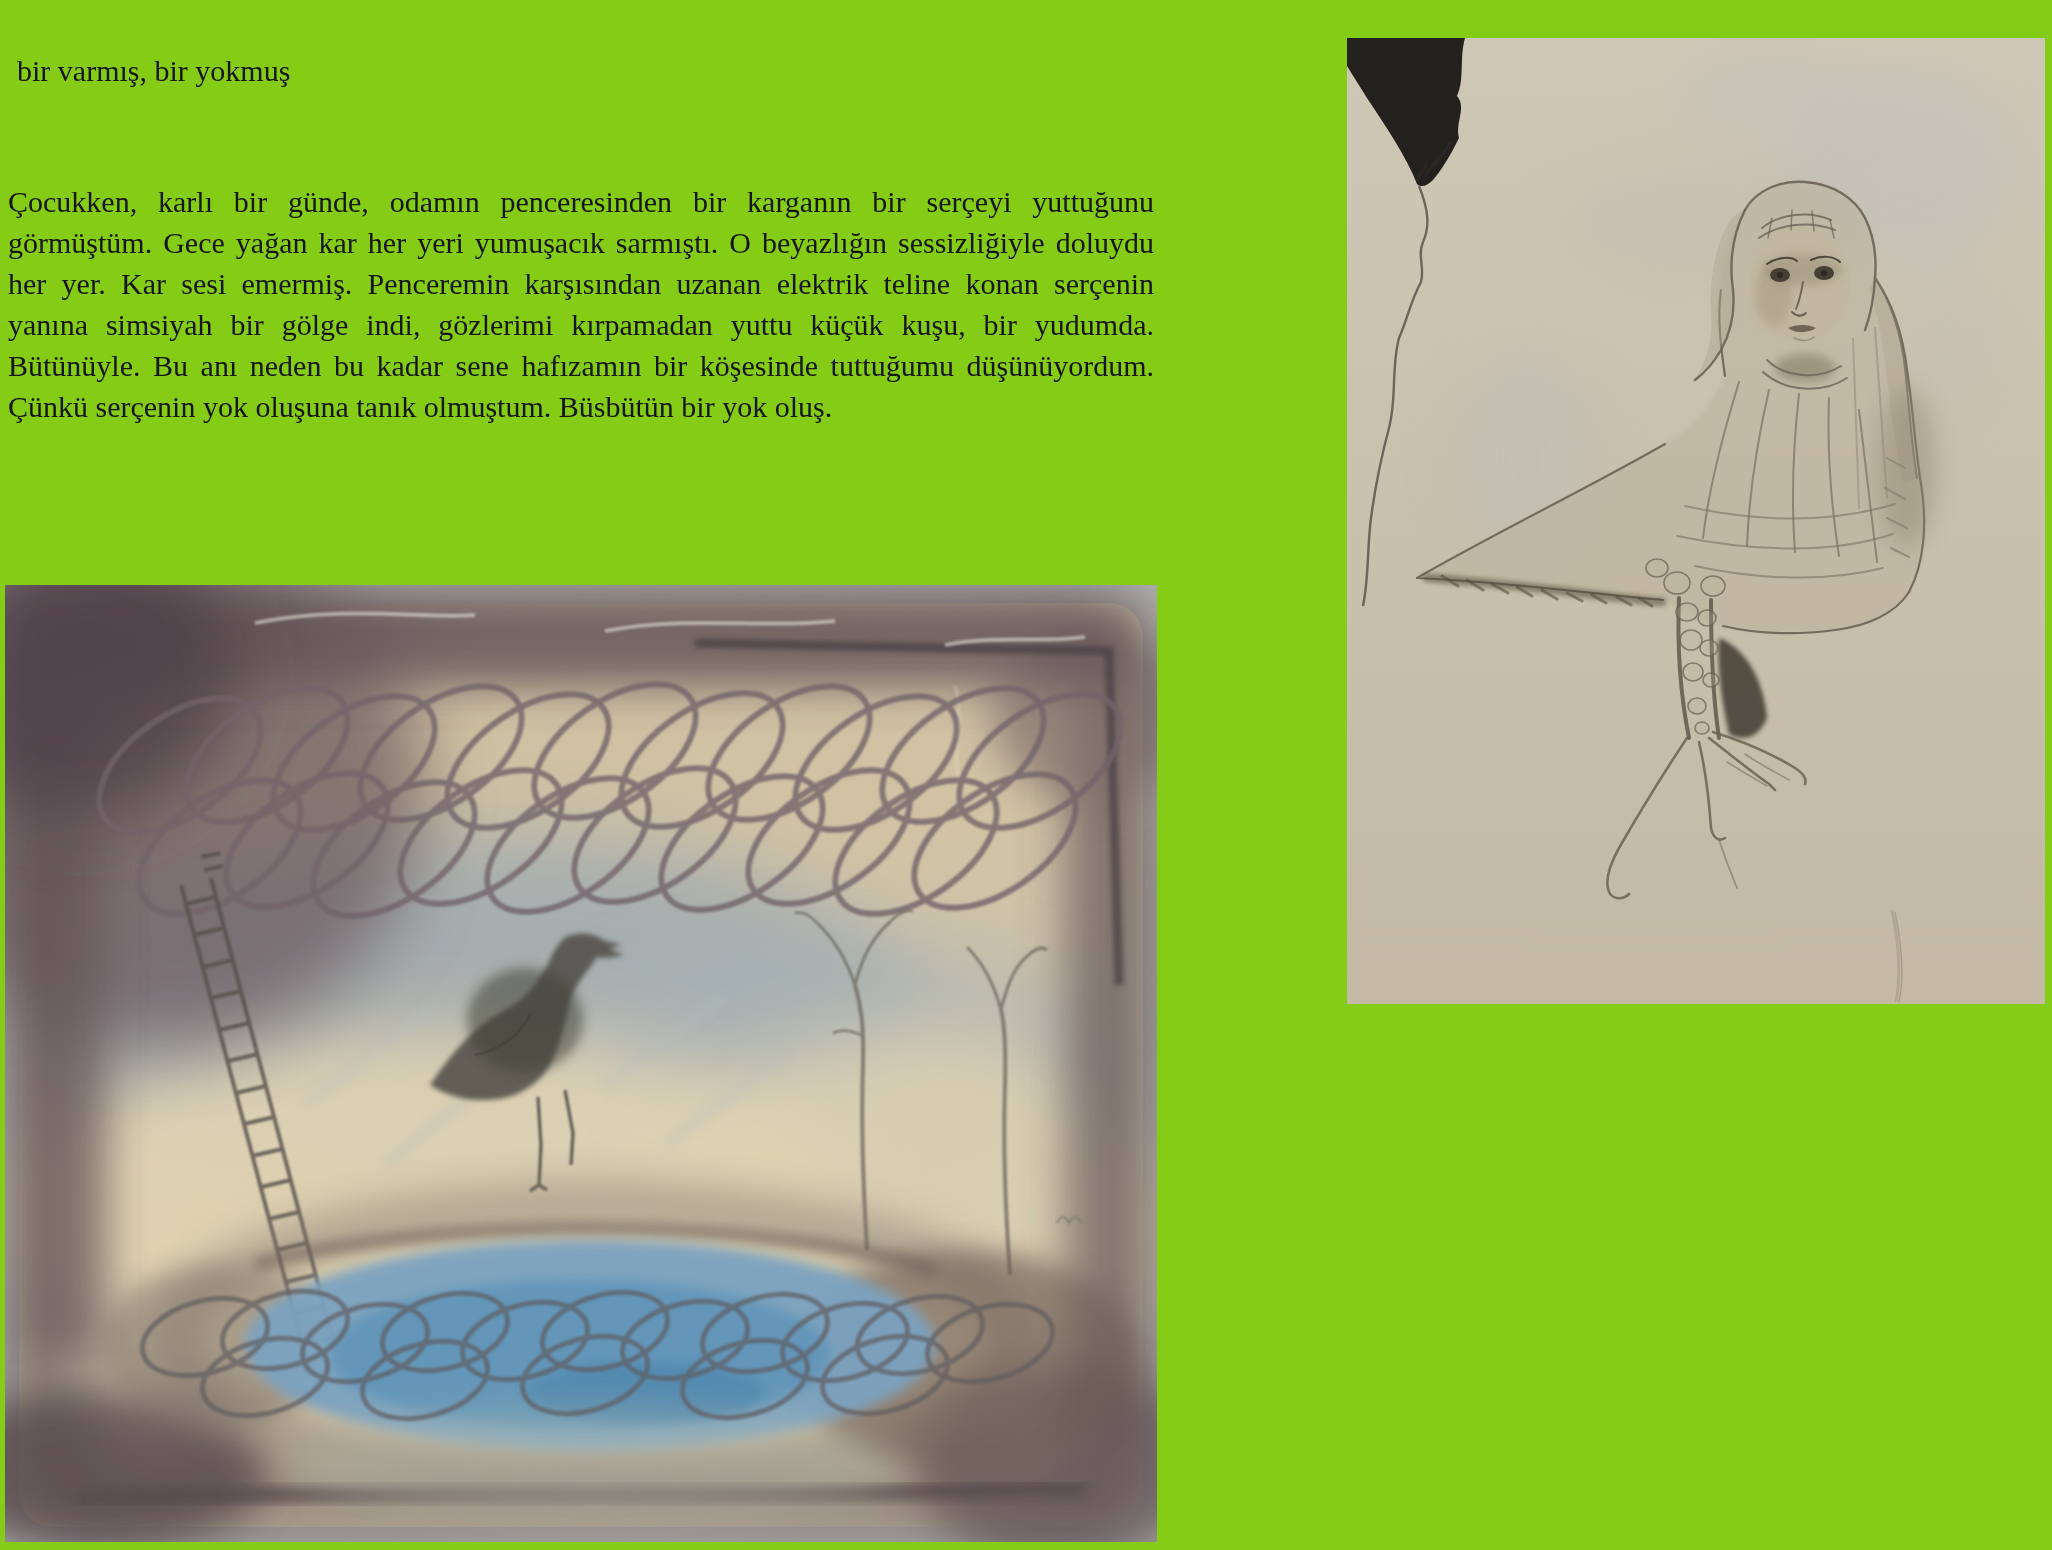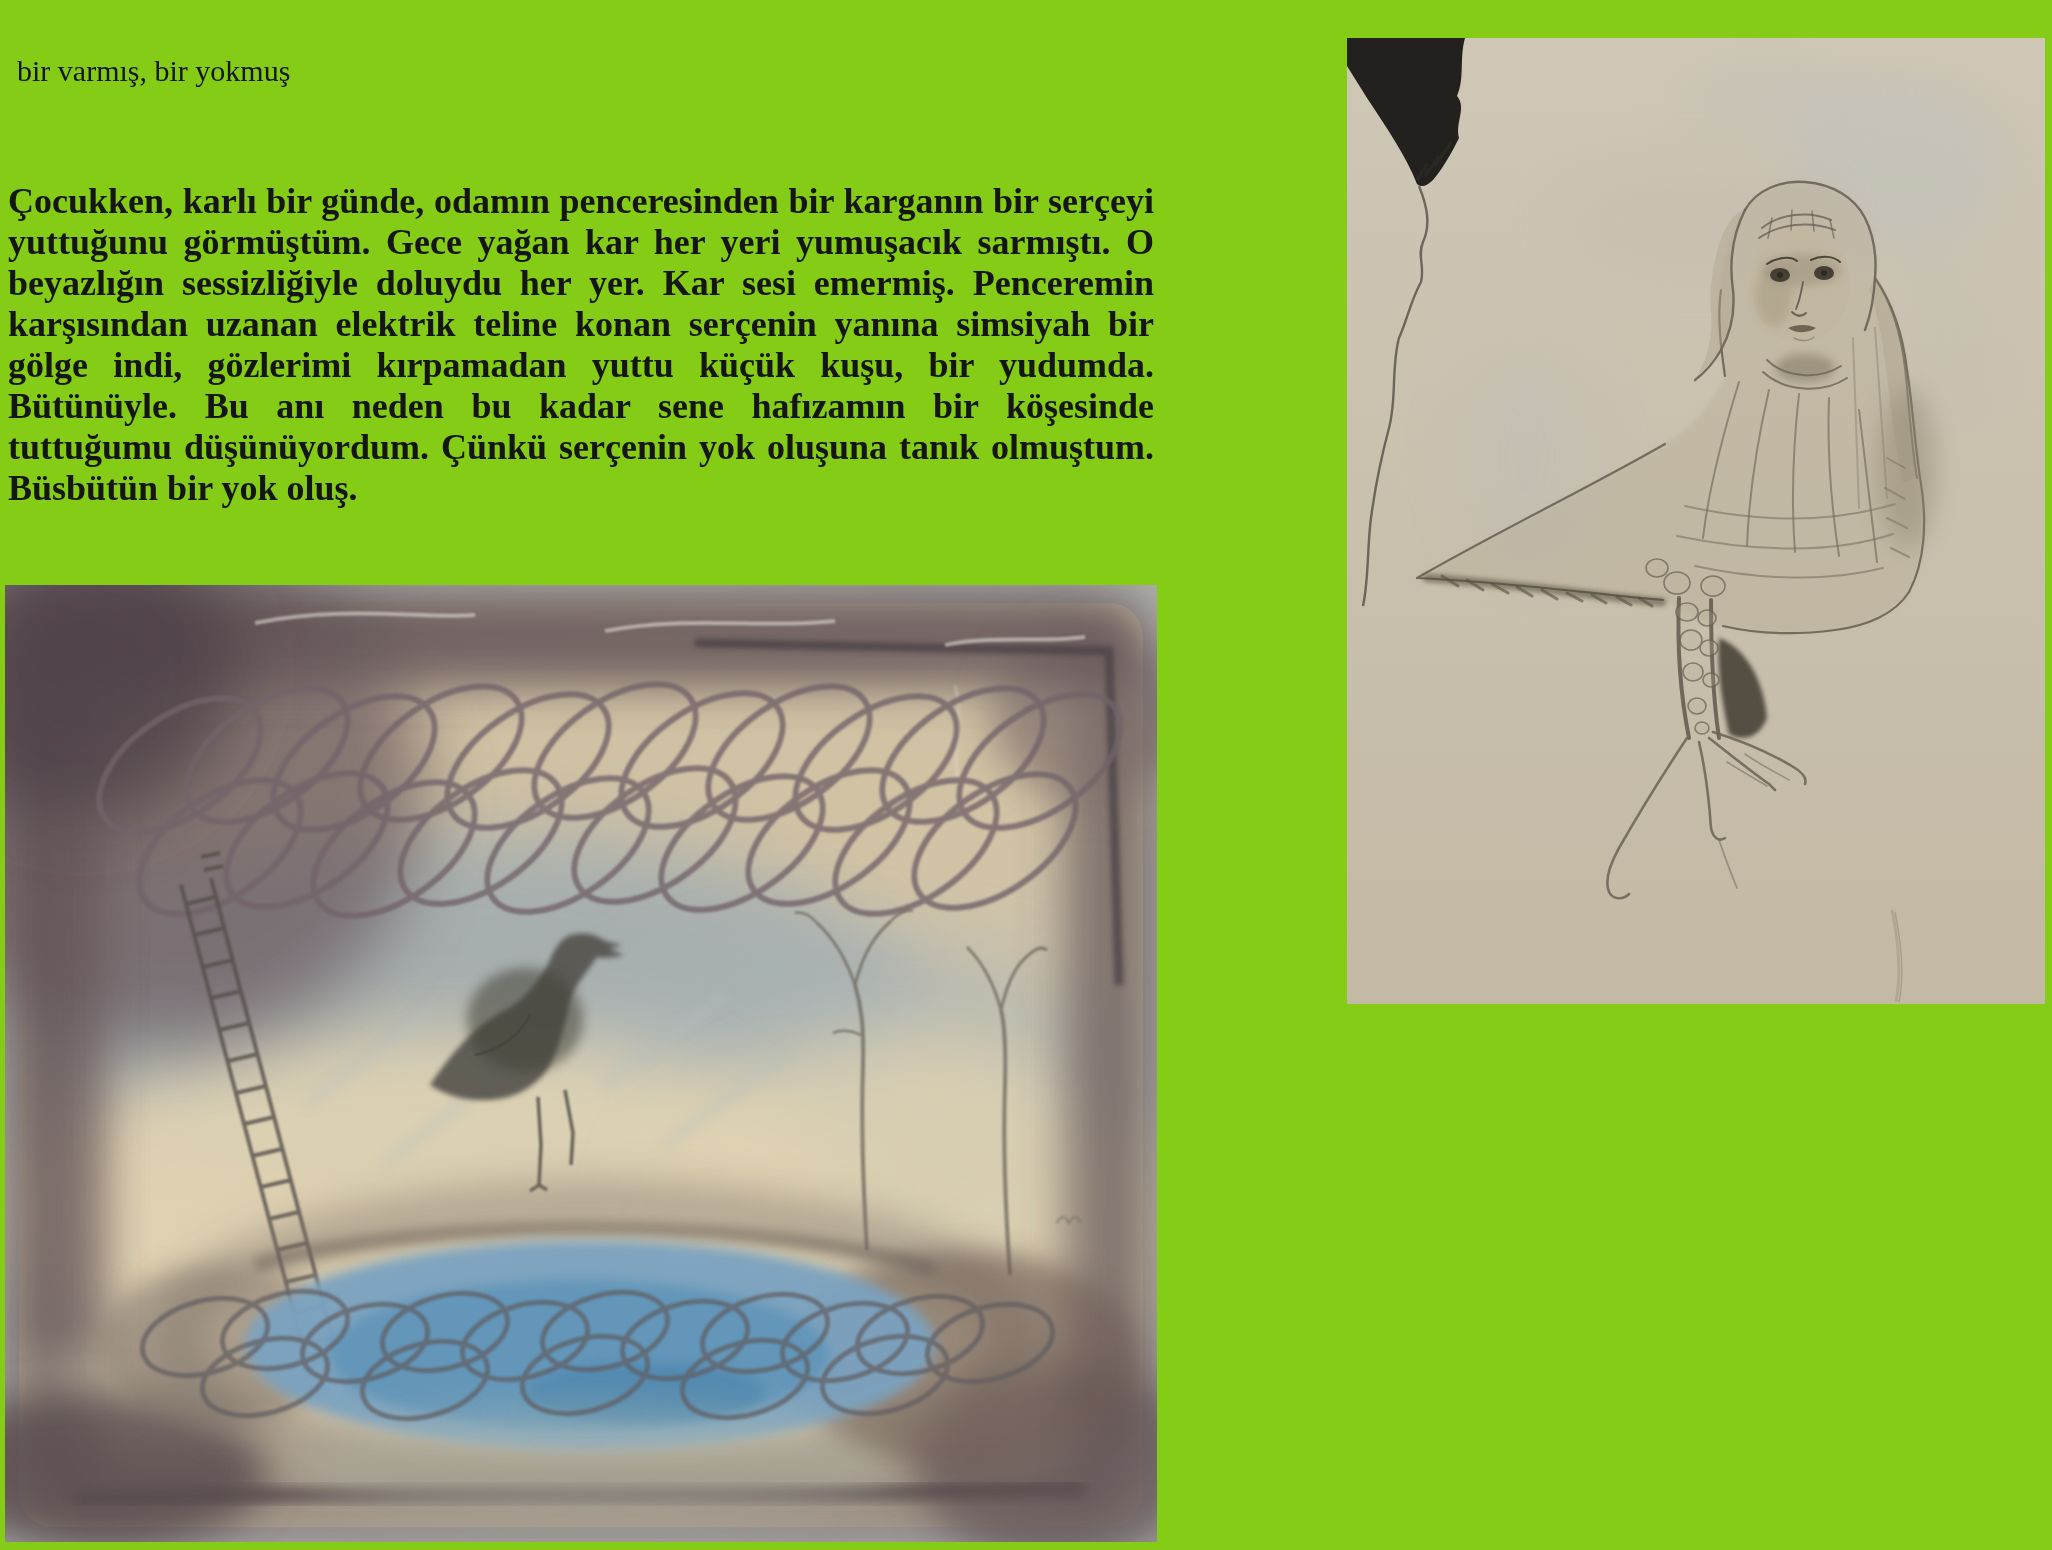--- a/index.html
+++ b/index.html
@@ -1,21 +1,21 @@
 <!DOCTYPE html>
 <html><head>
 <meta charset="utf-8">
 <style>
   html,body{margin:0;padding:0;background:#ffffff;}
   .page{position:relative;width:2052px;height:1550px;background:#84cc16;overflow:hidden;
         font-family:"Liberation Serif","DejaVu Serif",serif;color:#151515;padding-left:31px;}
   .abs{position:absolute;}
   .story-title{left:17px;top:52px;font-size:30px;line-height:38px;white-space:pre;}
-  .story-paragraph{left:8px;top:181px;width:1146px;font-size:36px;line-height:41px;
-                   text-align:justify;margin:0;font-weight:bold;}
+  .story-paragraph{left:8px;top:181px;width:1146px;font-size:30px;line-height:41px;
+                   text-align:justify;margin:0;}
 </style>
 </head>
 <body>
 
 <div class="page">
 
   <div class="abs story-title">bir varmış, bir yokmuş</div>
 
   <p class="abs story-paragraph">Çocukken, karlı bir günde, odamın penceresinden bir karganın bir serçeyi yuttuğunu görmüştüm. Gece yağan kar her yeri yumuşacık sarmıştı. O beyazlığın sessizliğiyle doluydu her yer. Kar sesi emermiş. Penceremin karşısından uzanan elektrik teline konan serçenin yanına simsiyah bir gölge indi, gözlerimi kırpamadan yuttu küçük kuşu, bir yudumda. Bütünüyle. Bu anı neden bu kadar sene hafızamın bir köşesinde tuttuğumu düşünüyordum. Çünkü serçenin yok oluşuna tanık olmuştum. Büsbütün bir yok oluş.</p>
 

